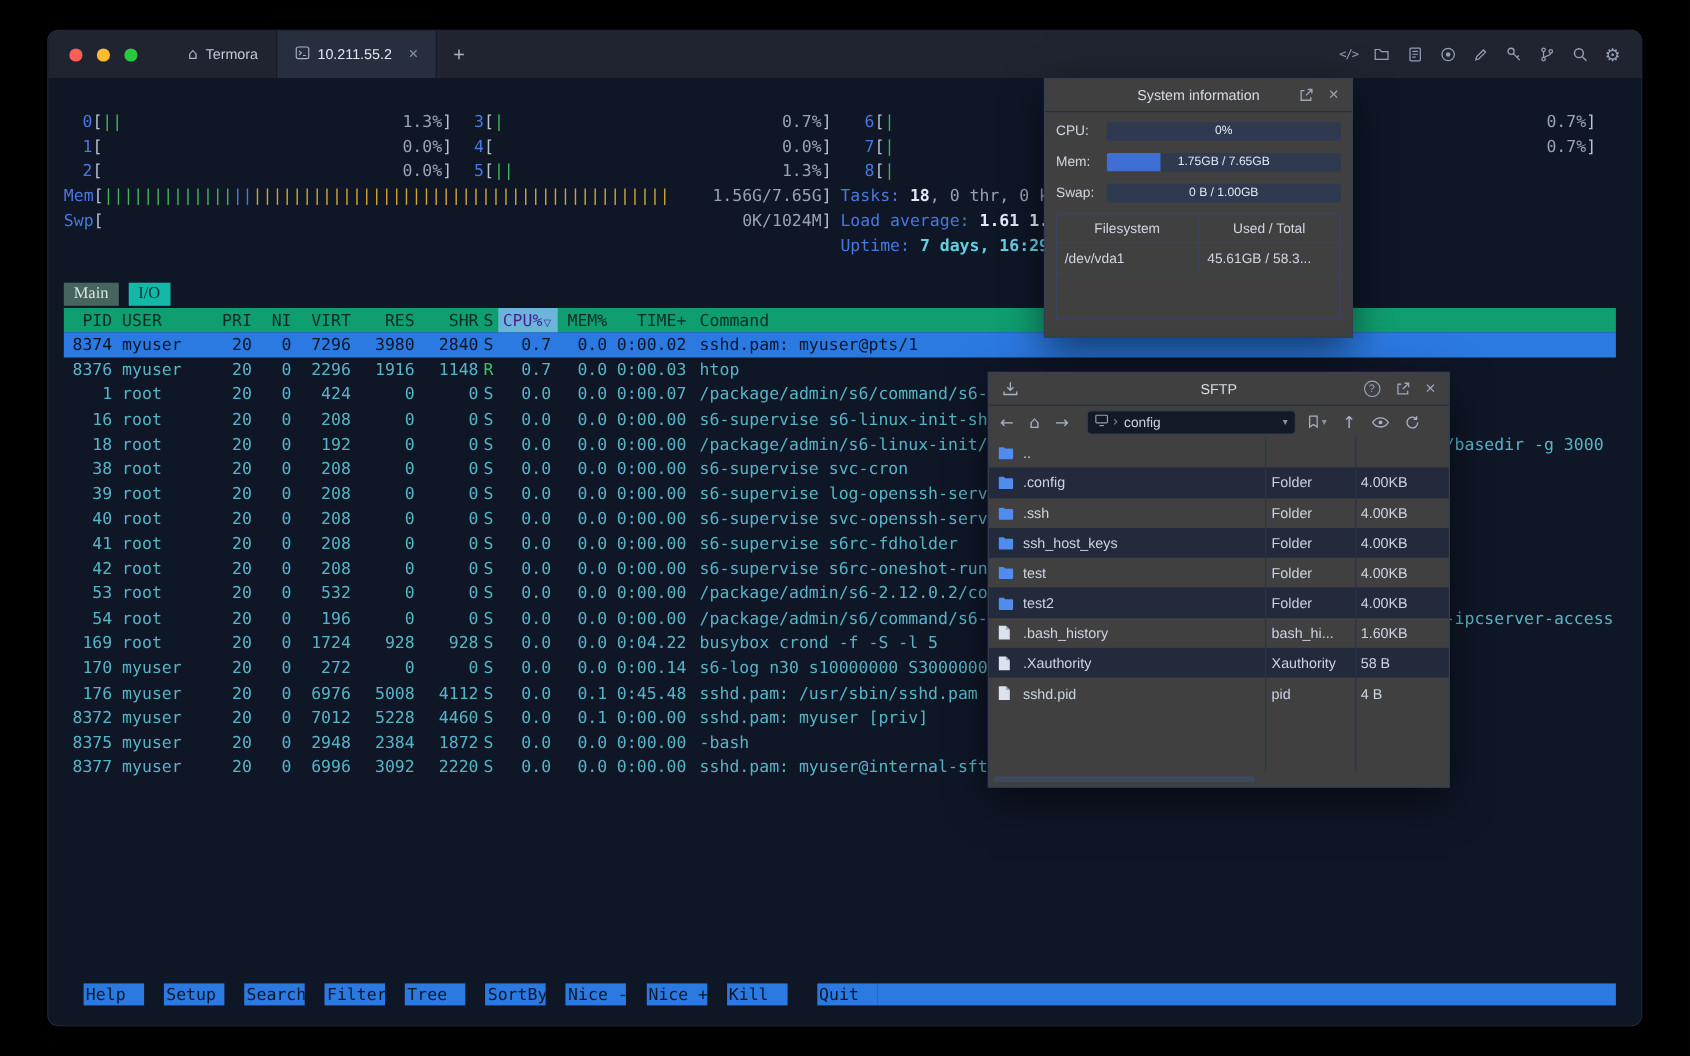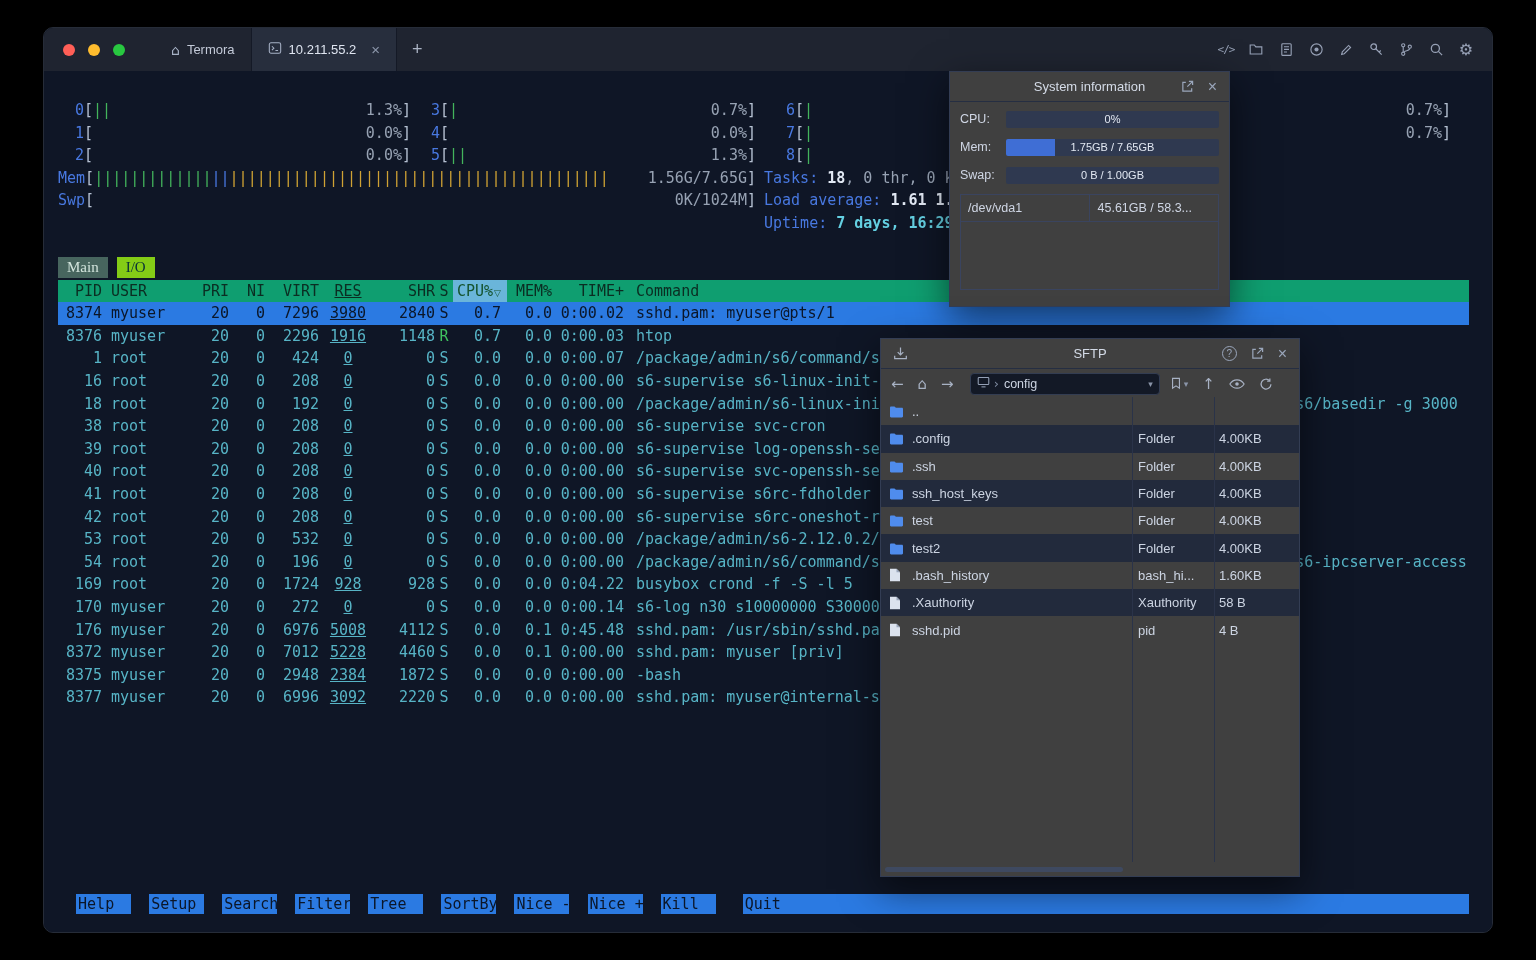--- a/index.html
+++ b/index.html
@@ -42,53 +42,53 @@
   .spacer{width:698px;flex:none;}
   .info{display:flex;margin-left:8px;white-space:pre;}
   .ilabel{color:#4878e0;white-space:pre;}
   .ivalue{color:#e2e9f4;font-weight:bold;white-space:pre;}
   .ivalue.cyan{color:#64d0e2;}
   .irest{color:#97a2b3;white-space:pre;}
 
   .ptabs{position:absolute;top:186px;left:14px;display:flex;}
   .ptab{height:21px;line-height:21px;padding:0 9px;font-family:Liberation Serif, serif;}
   .ptab-main{background:#47655e;color:#d2e4dc;}
-  .ptab-io{background:#84cc16;color:#083037;margin-left:9px;}
+  .ptab-io{background:#14b8a6;color:#083037;margin-left:9px;}
 
   .ptable{position:absolute;top:208.6px;left:14px;right:25px;}
   .prow{display:flex;height:22.6px;line-height:22.6px;color:#57b4c6;}
   .prow span{flex-shrink:0;}
   .prow.header{background:#0f9e70;color:#0b2d22;}
   .prow.selected{background:#2b7ae2;color:#0b1628;}
   .c-pid{width:44px;text-align:right;}
   .c-user{width:66px;margin-left:9px;}
   .c-pri{width:52px;text-align:right;}
   .c-ni{width:36px;text-align:right;}
   .c-virt{width:54px;text-align:right;}
-  .c-res{width:58px;text-align:center;text-decoration:underline;}
+  .c-res{width:58px;text-align:right;}
   .c-shr{width:58px;text-align:right;}
   .c-s{width:18px;text-align:center;}
   .c-cpu{width:54px;text-align:right;padding-right:6px;}
   .c-mem{width:45px;text-align:right;}
   .c-time{width:72px;text-align:right;}
   .c-cmd{margin-left:12px;white-space:pre;}
-  .sort{background:#6ab5da;color:#14532d;}
+  .sort{background:#6ab5da;color:#4c1d95;}
   .arrow{font-size:9px;margin-left:1px;font-family:"DejaVu Sans",sans-serif;}
   .running{color:#3fc25f;}
 
   .fnbar{position:absolute;left:14px;right:25px;top:823px;height:20px;line-height:20px;display:flex;}
   .fngroup{display:flex;}
   .fk{color:#cfd8e5;white-space:pre;margin-top:36px;}
   .fl{width:55px;background:#2b7ae2;color:#0b1628;white-space:pre;overflow:hidden;padding-left:2px;}
   .fnfill{flex:1;width:auto;padding:0;}
 
   
   .panel{position:absolute;background:#404040;border:1px solid #333d54;box-shadow:0 12px 36px rgba(0,0,0,.55);color:#c8d0de;z-index:5;}
   .sysinfo{left:905px;top:43px;width:281px;height:236px;}
-  .sftp{left:836px;top:310px;width:420px;height:539px;}
+  .sftp{left:854px;top:310px;width:420px;height:378px;}
   .p-titlebar{height:30px;display:flex;align-items:center;position:relative;padding:0 12px;border-bottom:1px solid #252e42;}
   .p-title{position:absolute;left:0;right:0;text-align:center;font-size:13px;color:#d4dbe7;}
   .p-actions{margin-left:auto;display:flex;gap:14px;align-items:center;z-index:1;}
   .p-btn{display:flex;align-items:center;justify-content:center;color:#9aa6bb;}
   .xbtn{font-size:16px;line-height:1;}
   .p-left{z-index:1;display:flex;align-items:center;}
   .help{width:15px;height:15px;border:1px solid #9aa6bb;border-radius:50%;font-size:10px;}
 
   .si-body{padding:8px 10px 0;}
   .si-row{display:flex;align-items:center;height:18px;margin-bottom:10px;}
@@ -667,20 +667,24 @@
         </div>
         <div class="si-row">
           <span class="si-label">Swap:</span>
           <div class="si-bar">
             <div class="si-fill" style="width: 0%;"></div>
             <div class="si-text">0 B / 1.00GB</div>
           </div>
         </div>
       </div>
     <div class="fs-table">
+      <div class="fs-row">
+        <span class="fs-c1">Filesystem</span>
+        <span class="fs-c2">Used / Total</span>
+      </div>
       <div class="fs-row fs-data">
         <span class="fs-c1">/dev/vda1</span>
         <span class="fs-c2">45.61GB / 58.3...</span>
       </div>
     </div>
   </div>
 
   <div class="panel sftp">
     <div class="p-titlebar">
       <span class="p-left p-btn">

